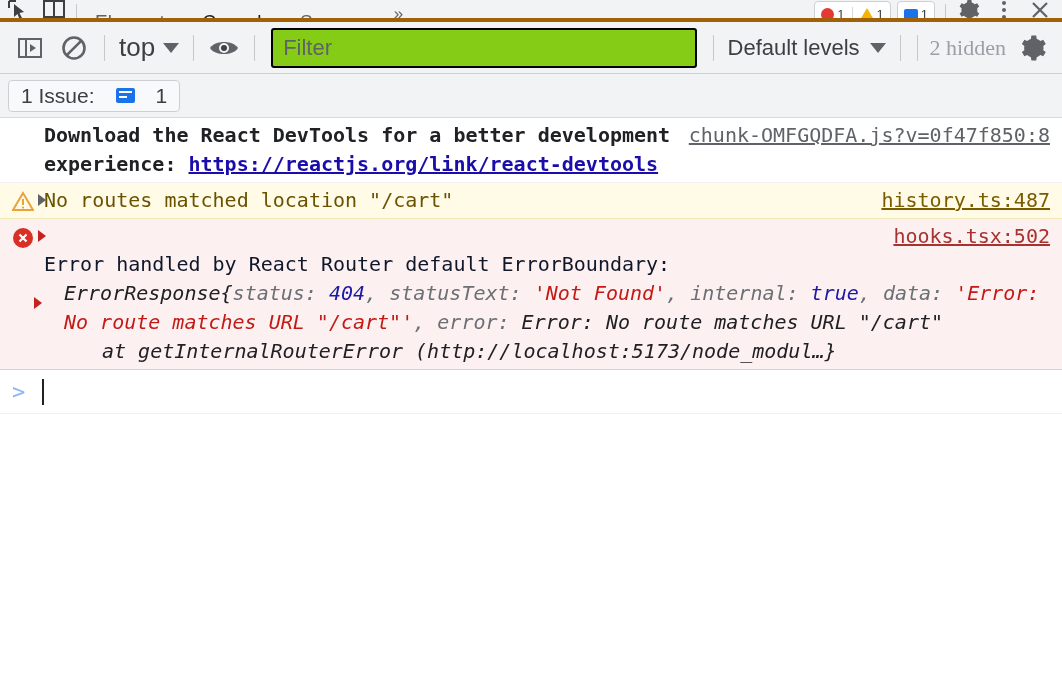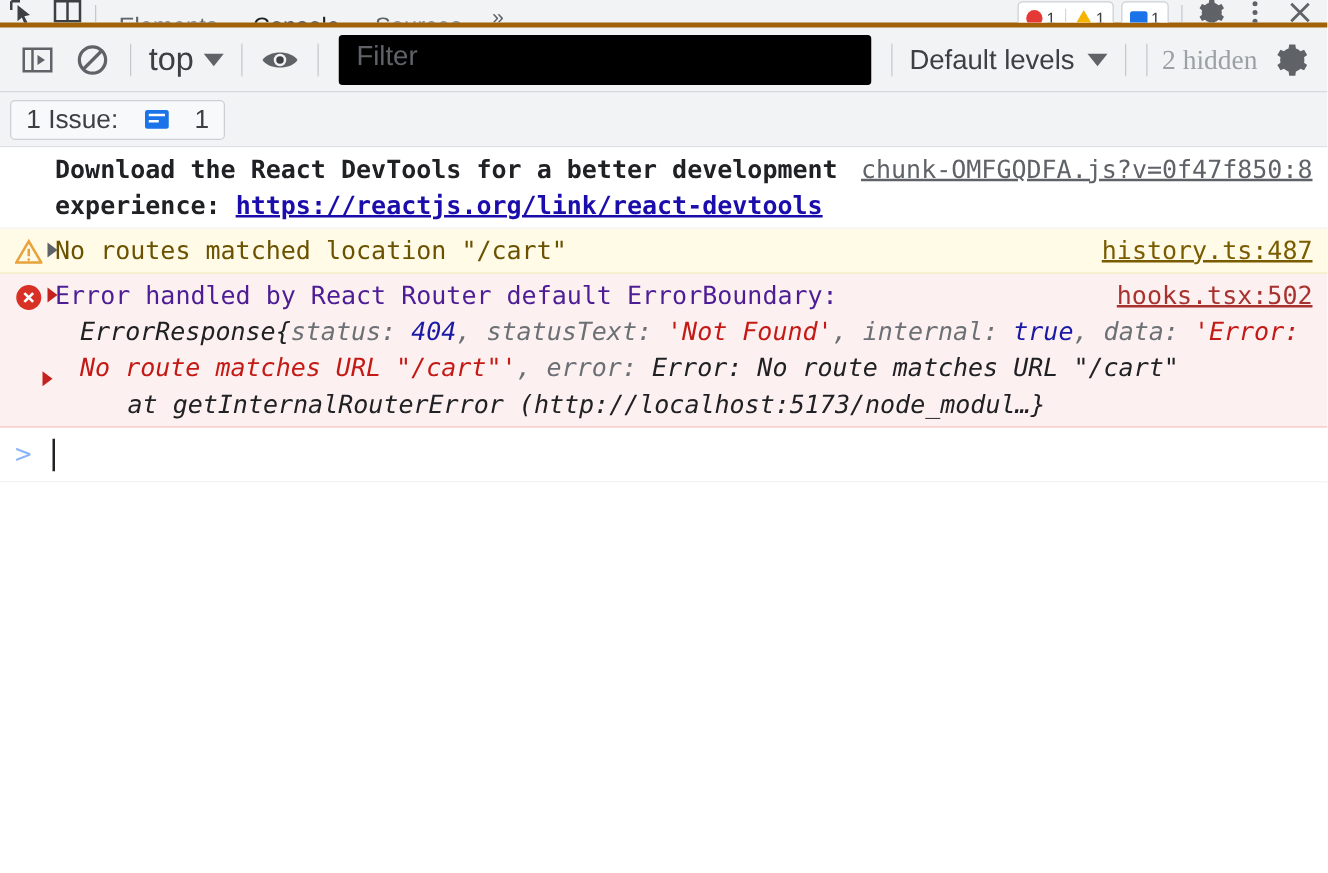--- a/index.html
+++ b/index.html
@@ -112,25 +112,25 @@
   }
   .caret {
     width: 0; height: 0;
     border-left: 8px solid transparent;
     border-right: 8px solid transparent;
     border-top: 10px solid #5f6368;
   }
   .filter-input {
     flex: 1 1 auto;
     height: 40px;
-    background: #000000;
-    border: 4px solid #000000;
+    background: #84cc16;
+    border: 2px solid #000000;
     border-radius: 3px;
     margin: 0 8px;
-    display: flex; 
+    display: flex; align-items: center;
     padding: 0 10px;
     min-width: 60px;
   }
   .filter-placeholder { font-size: 22px; color: #5f6368; }
   .levels {
     display: flex; align-items: center; gap: 10px;
     font-size: 22px; color: #3c4043; white-space: nowrap;
     padding: 0 6px;
   }
   .hidden-count { font-size: 22px; color: #9aa0a6; white-space: nowrap; padding: 0 4px; font-family: Liberation Serif, serif; }
@@ -205,21 +205,21 @@
   .src.warn-src { color: #7a5b00; }
   .src.err-src { color: #a8322f; }
 
   .body-info {
     font-weight: bold;
     color: #202124;
     word-break: break-all;
   }
   .link { color: #1a0dab; text-decoration: underline; }
   .body-warn { color: #6b5200; white-space: nowrap; }
-  .err-head { color: #4c1d95; }
+  .err-head { color: #0f172a; margin-top: 28px; }
   .err-detail {
     font-style: italic;
     color: #202124;
     padding-left: 20px;
     word-break: break-word;
   }
   .k { color: #6b7075; }
   .num { color: #1a1aa6; }
   .str { color: #c41a16; }
   .bool { color: #1a1aa6; }

